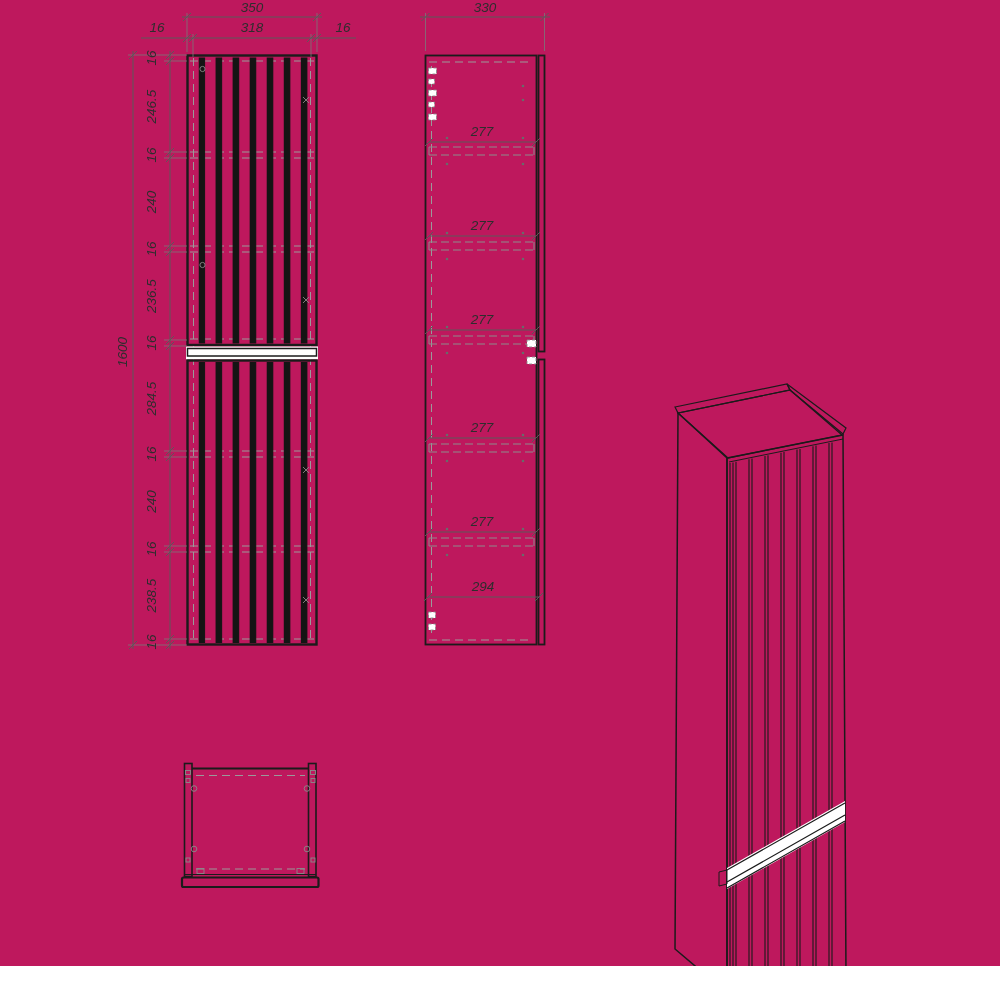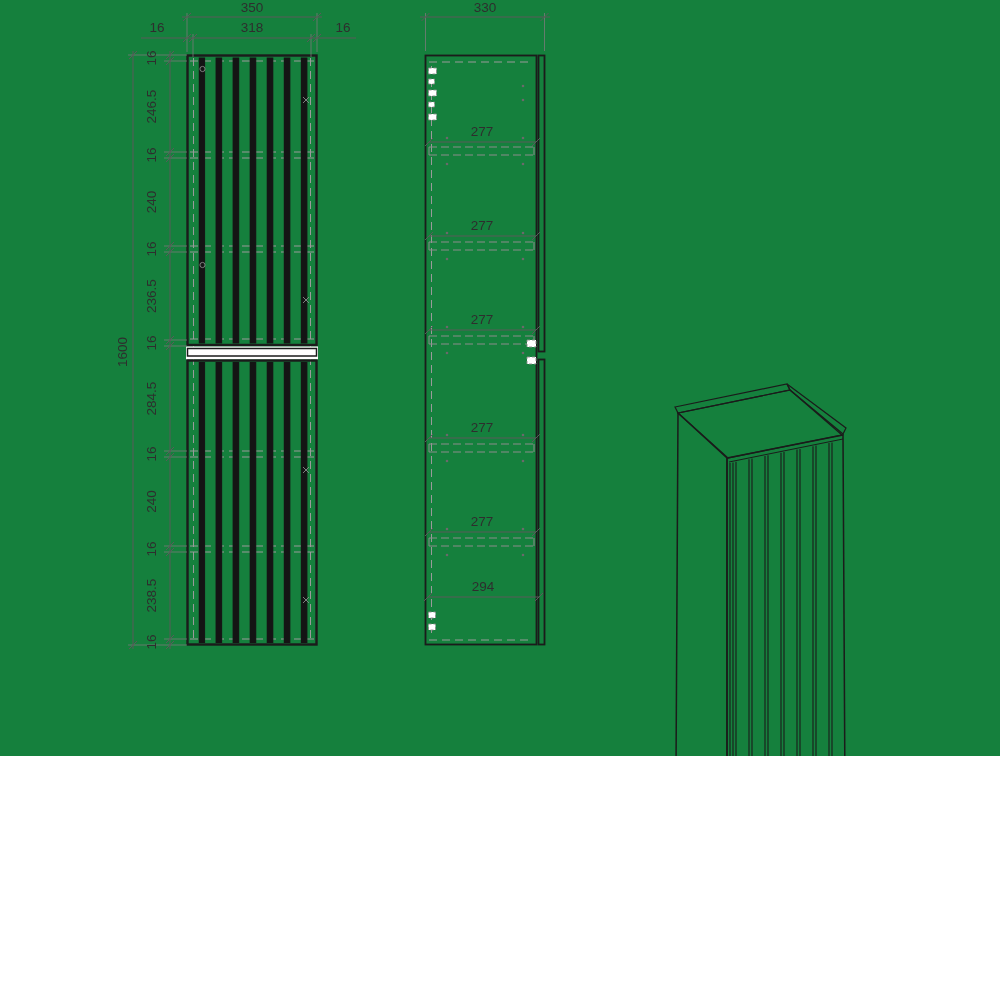--- a/index.html
+++ b/index.html
@@ -1,16 +1,16 @@
 <!DOCTYPE html>
 <html><head>
 <meta charset="utf-8">
 <style>
   html,body{margin:0;padding:0;background:#ffffff;}
-  #stage{position:relative;width:1000px;height:756px;background:#15803d;overflow:hidden;}
+  #stage{position:relative;width:1000px;height:966px;background:#be185d;overflow:hidden;font-style:italic;}
   svg{display:block;}
   .t{font-family:"Liberation Sans",sans-serif;font-size:13.5px;fill:#2e2e2e;text-anchor:middle;}
   .ln-main{stroke:#1b1b1b;fill:none;}
   .ln-dim{stroke:#5a5a5a;stroke-width:1;fill:none;}
   .ln-ext{stroke:#7a7a7a;stroke-width:0.8;fill:none;}
   .ln-hid{stroke:#9a9a9a;stroke-width:1;fill:none;stroke-dasharray:8 5;}
   .ln-shelf{stroke:#8c8c8c;stroke-width:1;fill:none;stroke-dasharray:8 4;}
   .ln-fit{stroke:#8a8a8a;stroke-width:0.9;fill:#ffffff;stroke-dasharray:3 2;}
   .mark{stroke:#8a8a8a;stroke-width:0.9;fill:none;}
 </style>

